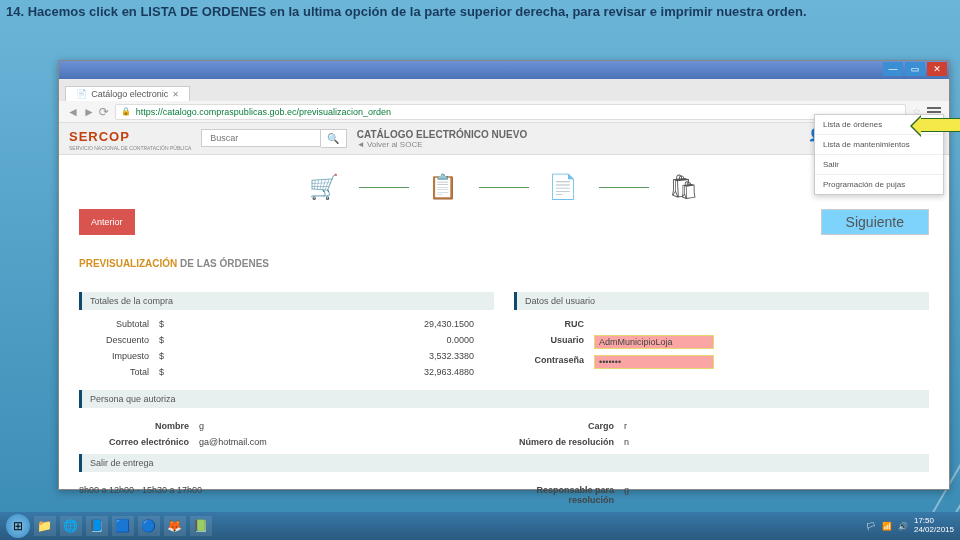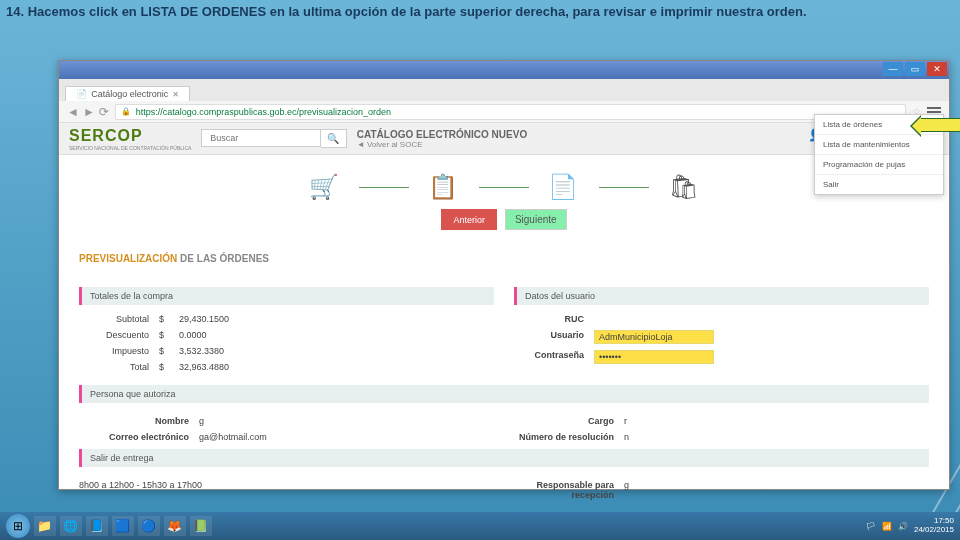--- a/index.html
+++ b/index.html
@@ -16,64 +16,64 @@
 .tab{background:#fff;border:1px solid #ccc;border-bottom:none;padding:2px 10px;font-size:9px;color:#555;display:flex;align-items:center;gap:4px}
 .tab-x{color:#888;font-size:8px}
 .urlbar{height:22px;background:#f5f5f5;border-bottom:1px solid #ddd;display:flex;align-items:center;padding:0 8px;gap:6px}
 .nav-arrows{display:flex;gap:4px;color:#999;font-size:12px}
 .url-input{flex:1;background:#fff;border:1px solid #ddd;border-radius:2px;padding:2px 6px;font-size:9px;color:#0a7c3c;display:flex;align-items:center;gap:4px}
 .lock{color:#0a7c3c;font-size:8px}
 .url-star{color:#ccc;font-size:10px}
 .menu-icon{width:14px;height:14px;display:flex;flex-direction:column;gap:2px;justify-content:center}
 .menu-icon div{height:2px;background:#666}
 .header{height:32px;background:#f0f0f0;border-bottom:1px solid #ddd;display:flex;align-items:center;padding:0 10px;gap:10px}
-.logo{font-size:16px;font-weight:bold;color:#4d7c0f;letter-spacing:1px}
+.logo{font-size:13px;font-weight:bold;color:#c2410c;letter-spacing:1px}
 .logo-sub{font-size:5px;color:#888;display:block}
 .search-box{display:flex;align-items:flex-start}
 .search-input{border:1px solid #ccc;padding:3px 8px;font-size:9px;width:120px;color:#999}
 .search-btn{border:1px solid #ccc;border-left:none;padding:3px 6px;background:#fff;font-size:10px}
 .header-title{font-size:10px;font-weight:bold;color:#666}
 .header-link{font-size:8px;color:#888}
 .header-icons{margin-left:auto;display:flex;gap:12px;font-size:12px;color:#666}
 .gear-btn{background:#444;color:#fff;padding:4px 8px;border-radius:2px;font-size:11px}
 .dropdown{position:absolute;top:114px;right:16px;width:130px;background:#fff;border:1px solid #ccc;box-shadow:0 2px 6px rgba(0,0,0,0.2);z-index:50}
 .dropdown-item{padding:5px 8px;font-size:8px;color:#555;border-bottom:1px solid #eee}
 .dropdown-item:last-child{border-bottom:none}
 .arrow-callout{position:absolute;top:118px;right:-2px;z-index:60}
 .arrow-shape{width:42px;height:14px;background:#f5e94a;border:1.5px solid #2a6b2a;position:relative}
 .arrow-shape::before{content:'';position:absolute;left:-11px;top:-4px;border-right:11px solid #2a6b2a;border-top:11px solid transparent;border-bottom:11px solid transparent}
 .arrow-shape::after{content:'';position:absolute;left:-9px;top:-2px;border-right:9px solid #f5e94a;border-top:9px solid transparent;border-bottom:9px solid transparent}
 .content{padding:10px 20px;font-size:10px;color:#444}
 .steps{display:flex;justify-content:center;align-items:center;gap:20px;margin:8px 0}
 .step-icon{font-size:24px;color:#555}
 .step-line{width:50px;height:1px;background:#5a9b5a}
-.step-buttons{display:flex;justify-content:center;gap:8px;margin:6px 0}
+.step-buttons{display:flex;justify-content:space-between;gap:8px;margin:6px 0}
 .btn-red{background:#d9534f;color:#fff;padding:4px 12px;font-size:9px;border:none}
-.btn-white{background:#86efac;border:1px solid #ccc;padding:4px 9px;font-size:10px;color:#555}
+.btn-white{background:#7dd3fc;border:1px solid #ccc;padding:4px 24px;font-size:14px;color:#555}
 .page-title{font-size:10px;font-weight:bold;color:#888;margin:23px 0}
 .page-title .hl{color:#d49020}
 .section-row{display:flex;gap:20px;margin-bottom:10px}
 .section{flex:1}
-.section-header{background:#e8f0ef;border-left:3px solid #ec4899;padding:4px 8px;font-size:9px;color:#555;margin-bottom:6px}
+.section-header{background:#e8f0ef;border-left:3px solid #0c4a6e;padding:4px 8px;font-size:9px;color:#555;margin-bottom:6px}
 .data-row{display:flex;padding:3px 0;font-size:9px}
 .data-label{width:80px;font-weight:normal;text-align:right;padding-right:10px}
 .data-sym{width:20px}
-.data-val{flex:1;text-align:left;padding-right:20px}
+.data-val{flex:1;text-align:right;padding-right:20px}
 .data-label2{width:80px;font-weight:bold;text-align:right;padding-right:10px}
 .data-val2{flex:1}
-.yellow-box{background:#fde047;border:1px solid #e8d870;padding:1px 4px;display:inline-block;min-width:120px}
+.yellow-box{background:#fca5a5;border:1px solid #e8d870;padding:1px 4px;display:inline-block;min-width:120px}
 .person-grid{display:flex;flex-wrap:wrap;padding:4px 0}
 .person-item{display:flex;width:50%;padding:3px 0;font-size:9px}
 .person-label{width:120px;font-weight:bold;text-align:right;padding-right:10px}
 .taskbar{position:absolute;bottom:0;left:0;right:0;height:28px;background:linear-gradient(180deg,#3878a8,#2a5a80);display:flex;align-items:center;padding:0 6px;gap:4px}
 .start-btn{width:24px;height:24px;border-radius:50%;background:radial-gradient(circle,#7cc0e8,#3a8bc4);display:flex;align-items:center;justify-content:center}
 .start-flag{font-size:12px}
 .task-icon{width:22px;height:20px;background:rgba(255,255,255,0.1);display:flex;align-items:center;justify-content:center;font-size:12px}
 .tray{margin-left:auto;display:flex;align-items:center;gap:6px;color:#fff;font-size:8px}
-.clock{text-align:right;line-height:1.1}
+.clock{line-height:1.1}
 .diag-lines{position:absolute;bottom:28px;right:0;width:200px;height:200px;pointer-events:none}
 .diag-lines::before,.diag-lines::after{content:'';position:absolute;width:280px;height:2px;background:rgba(255,255,255,0.4);transform:rotate(-60deg);transform-origin:right}
 .diag-lines::before{bottom:40px;right:-20px}
 .diag-lines::after{bottom:80px;right:-20px}
 </style>
 </head>
 <body>
 
 <div class="instruction">14. Hacemos click en LISTA DE ORDENES en la ultima opción de la parte superior derecha, para revisar e imprimir nuestra orden.</div>
 
@@ -212,33 +212,33 @@
       </div>
     </div>
 
     <div class="section">
       <div class="section-header">Salir de entrega</div>
       <div class="person-grid">
         <div class="person-item">
             <div>8h00 a 12h00 - 15h30 a 17h00</div>
           </div>
         <div class="person-item">
-            <div class="person-label">Responsable para recepción</div>
+            <div class="person-label">Responsable para resolución</div>
             <div>g</div>
           </div>
       </div>
     </div>
   </div>
 </div>
 
 <div class="dropdown">
   <div class="dropdown-item">Lista de órdenes</div>
   <div class="dropdown-item">Lista de mantenimientos</div>
+  <div class="dropdown-item">Salir</div>
   <div class="dropdown-item">Programación de pujas</div>
-  <div class="dropdown-item">Salir</div>
 </div>
 
 <div class="arrow-callout">
   <div class="arrow-shape"></div>
 </div>
 
 <div class="taskbar">
   <div class="start-btn">
       <span class="start-flag">⊞</span>
     </div>

